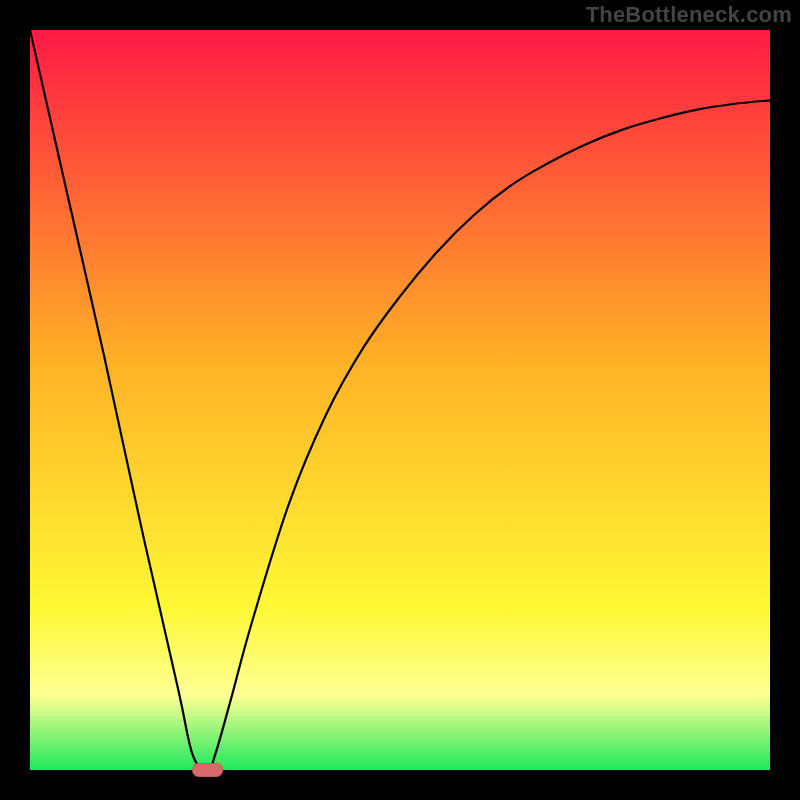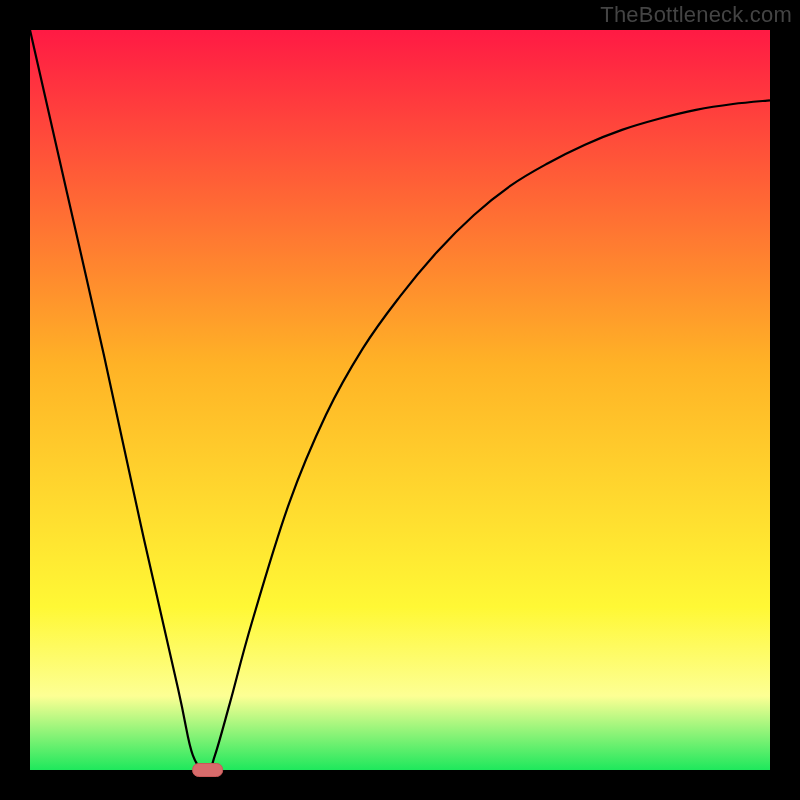--- a/index.html
+++ b/index.html
@@ -15,21 +15,21 @@
     position: relative;
     width: 800px;
     height: 800px;
   }
   .watermark {
     position: absolute;
     top: 2px;
     right: 8px;
     color: #444;
     font-size: 22px;
-    font-weight: 400;
+    font-weight: 700;
     letter-spacing: 0.2px;
     z-index: 10;
   }
   svg.chart {
     position: absolute;
     left: 0;
     top: 0;
     width: 800px;
     height: 800px;
     display: block;

